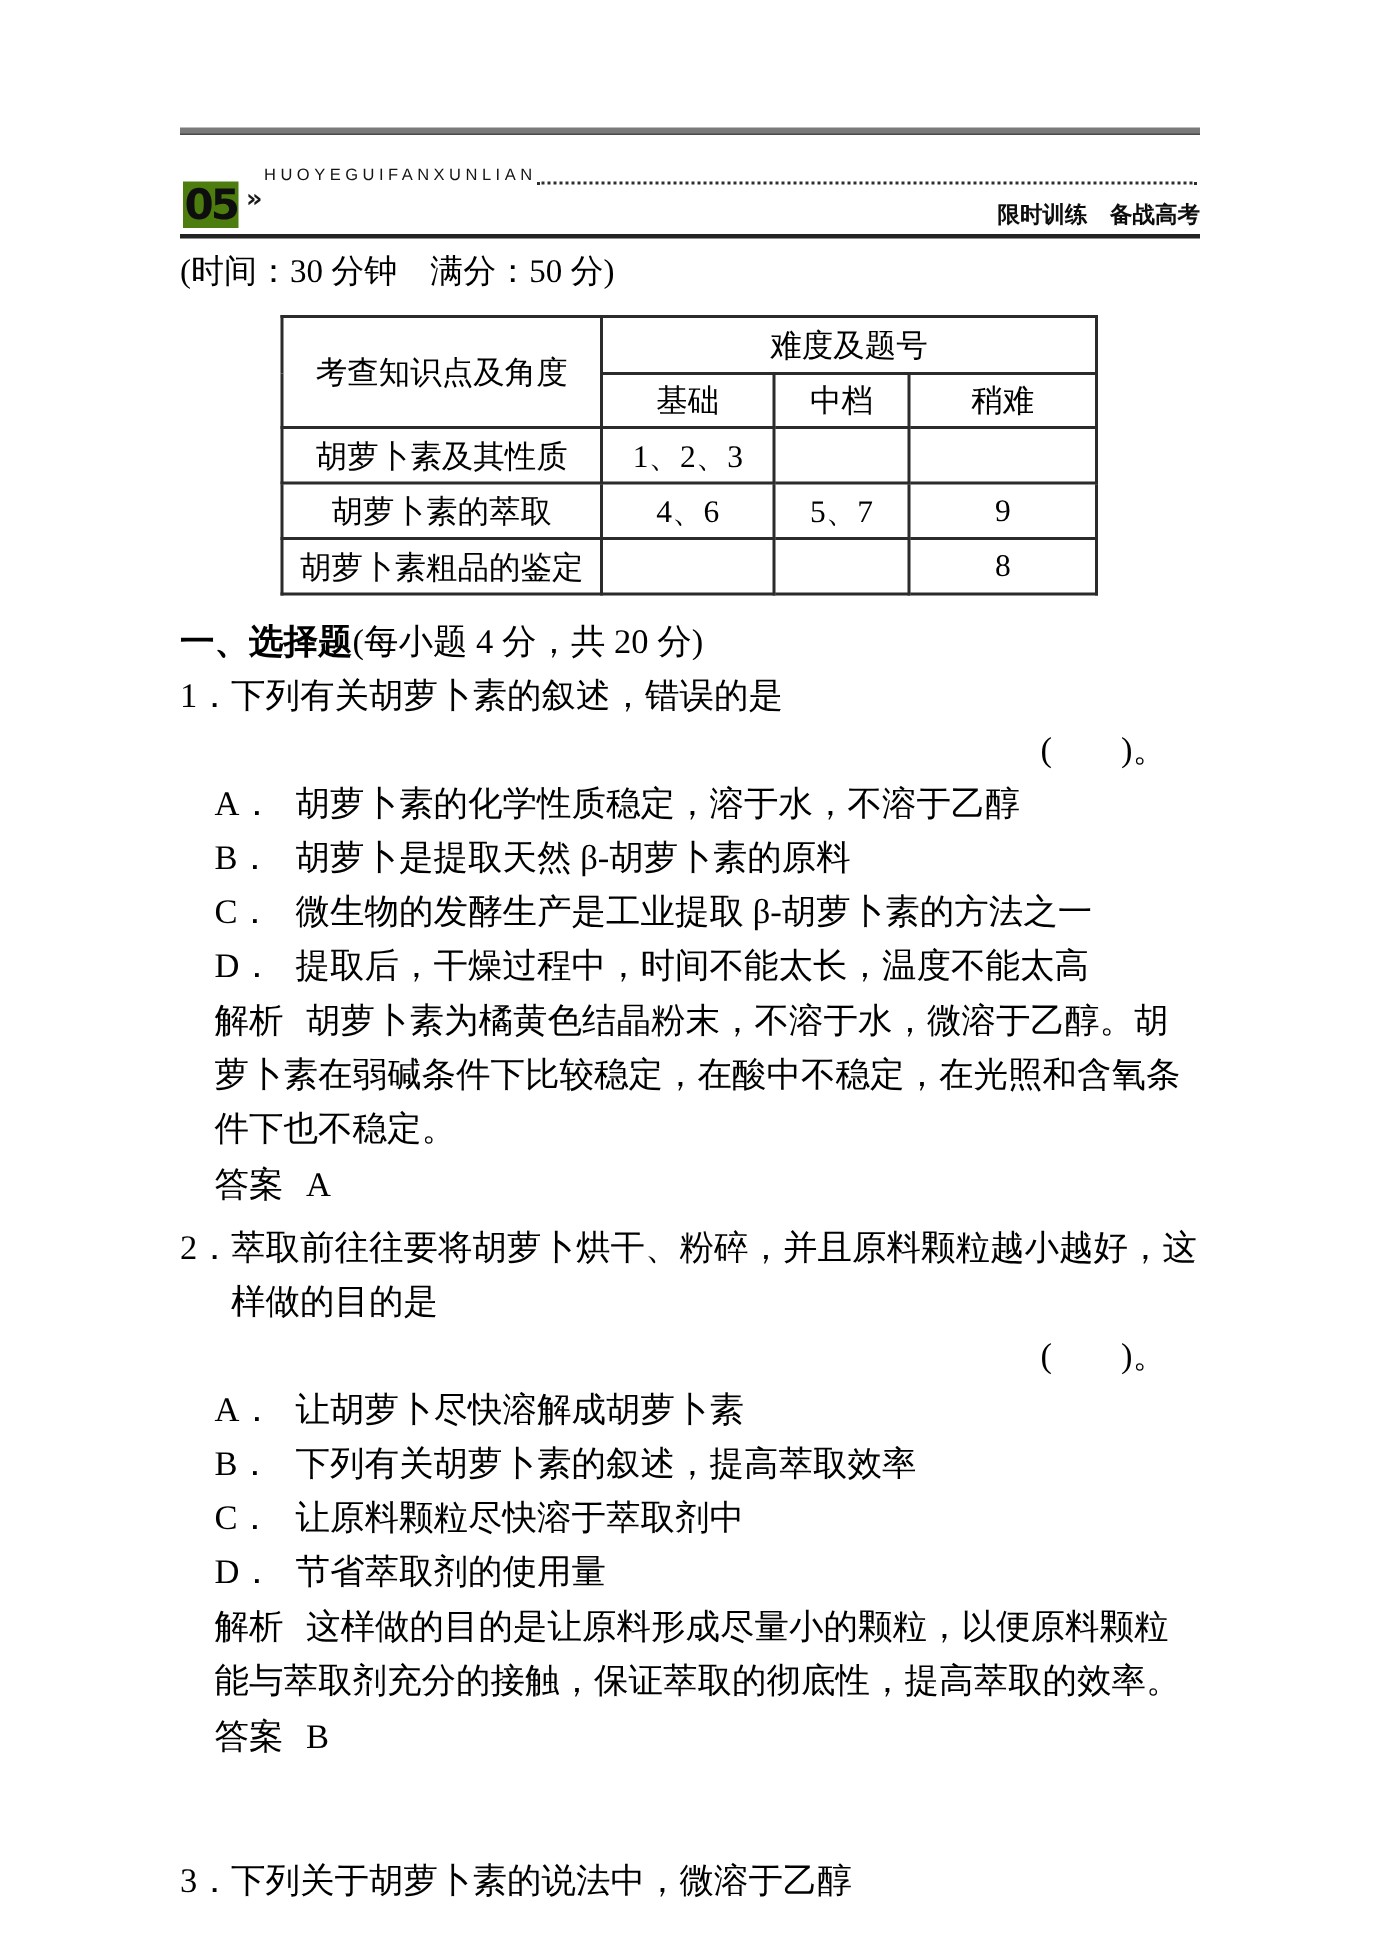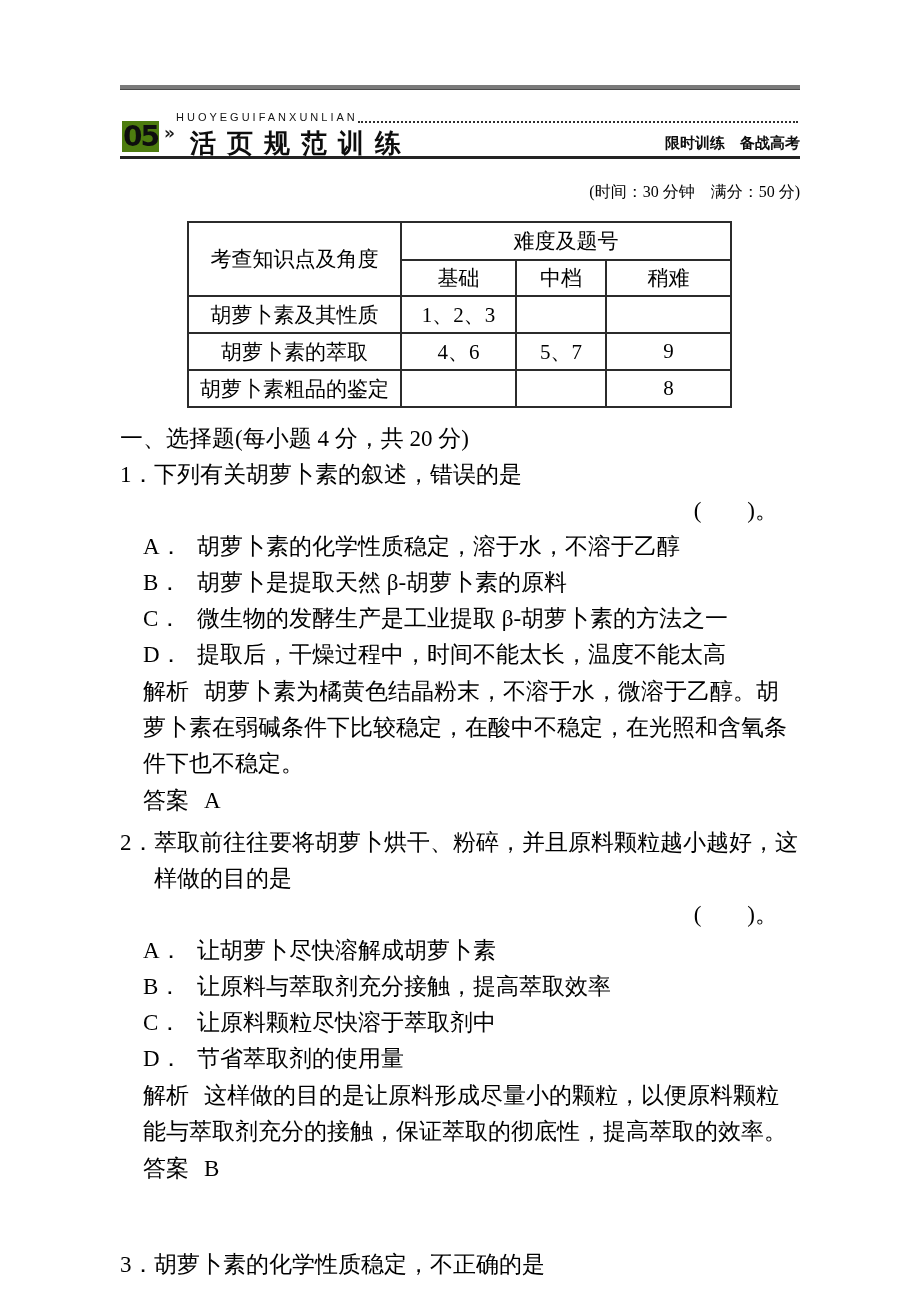--- a/index.html
+++ b/index.html
@@ -91,23 +91,23 @@
     font-size: 15px;
     color: #0d0d0d;
     white-space: nowrap;
   }
   .header-rule {
     height: 3px;
     background: #232323;
   }
   
   .time-line {
-    margin: 16px 0 0 0;
-    text-align: right;
-    font-size: 16px;
+    margin: 5px 0 0 0;
+    text-align: left;
+    font-size: 22px;
     line-height: 34px;
   }
   
   table.difficulty {
     border-collapse: collapse;
     margin: 12px 0 0 67px;
     table-layout: fixed;
     width: 543px;
     padding-left: 19px;
   }
@@ -131,21 +131,21 @@
   
   .body-text {
     font-size: 23px;
     line-height: 36px;
   }
   .section-heading {
     margin-top: 12px;
   }
   .section-heading .bold {
     font-family: "Liberation Sans", "DejaVu Sans", sans-serif;
-    font-weight: normal;
+    font-weight: bold;
   }
   .question { margin-top: 0; }
   .question.q2 { margin-top: 6px; }
   .question.q3 { margin-top: 60px; }
   .q-stem { display: flex; }
   .q-num {
     width: 34px;
     flex-shrink: 0;
   }
   .q-text { flex: 1; }
@@ -175,21 +175,20 @@
 
 <div class="content">
 
   <div class="top-rule"></div>
 
   <div class="header">
     <div class="badge">05</div>
     <div class="chev">»</div>
     <div class="eyebrow">HUOYEGUIFANXUNLIAN</div>
     <div class="dots"></div>
-    <div class="hdr-title">活页规范训练</div>
     <div class="hdr-right">限时训练　备战高考</div>
   </div>
   <div class="header-rule"></div>
 
   <p class="time-line">(时间：30 分钟　满分：50 分)</p>
 
   <table class="difficulty">
     <colgroup>
       <col class="col-topic">
         <col class="col-basic">
@@ -269,38 +268,38 @@
         <span class="q-text">萃取前往往要将胡萝卜烘干、粉碎，并且原料颗粒越小越好，这样做的目的是</span>
       </div>
       <div class="bracket-line">(　　)。</div>
       <div class="options">
         <div class="option">
           <span class="opt-label">A．</span>
           <span class="opt-text">让胡萝卜尽快溶解成胡萝卜素</span>
         </div>
         <div class="option">
           <span class="opt-label">B．</span>
-          <span class="opt-text">让原料与萃取剂充分接触，提高萃取效率</span>
+          <span class="opt-text">下列有关胡萝卜素的叙述，提高萃取效率</span>
         </div>
         <div class="option">
           <span class="opt-label">C．</span>
           <span class="opt-text">让原料颗粒尽快溶于萃取剂中</span>
         </div>
         <div class="option">
           <span class="opt-label">D．</span>
           <span class="opt-text">节省萃取剂的使用量</span>
         </div>
       </div>
       <p class="analysis"><span class="lbl">解析</span><span>这样做的目的是让原料形成尽量小的颗粒，以便原料颗粒能与萃取剂充分的接触，保证萃取的彻底性，提高萃取的效率。</span></p>
       <div class="answer-line">
         <span class="lbl">答案</span><span class="answer-val">B</span>
       </div>
     </div>
 
     <div class="question q3">
       <div class="q-stem">
         <span class="q-num">3．</span>
-        <span class="q-text">胡萝卜素的化学性质稳定，不正确的是</span>
+        <span class="q-text">下列关于胡萝卜素的说法中，微溶于乙醇</span>
       </div>
     </div>
 
   </div>
 </div>
 
 </body></html>

